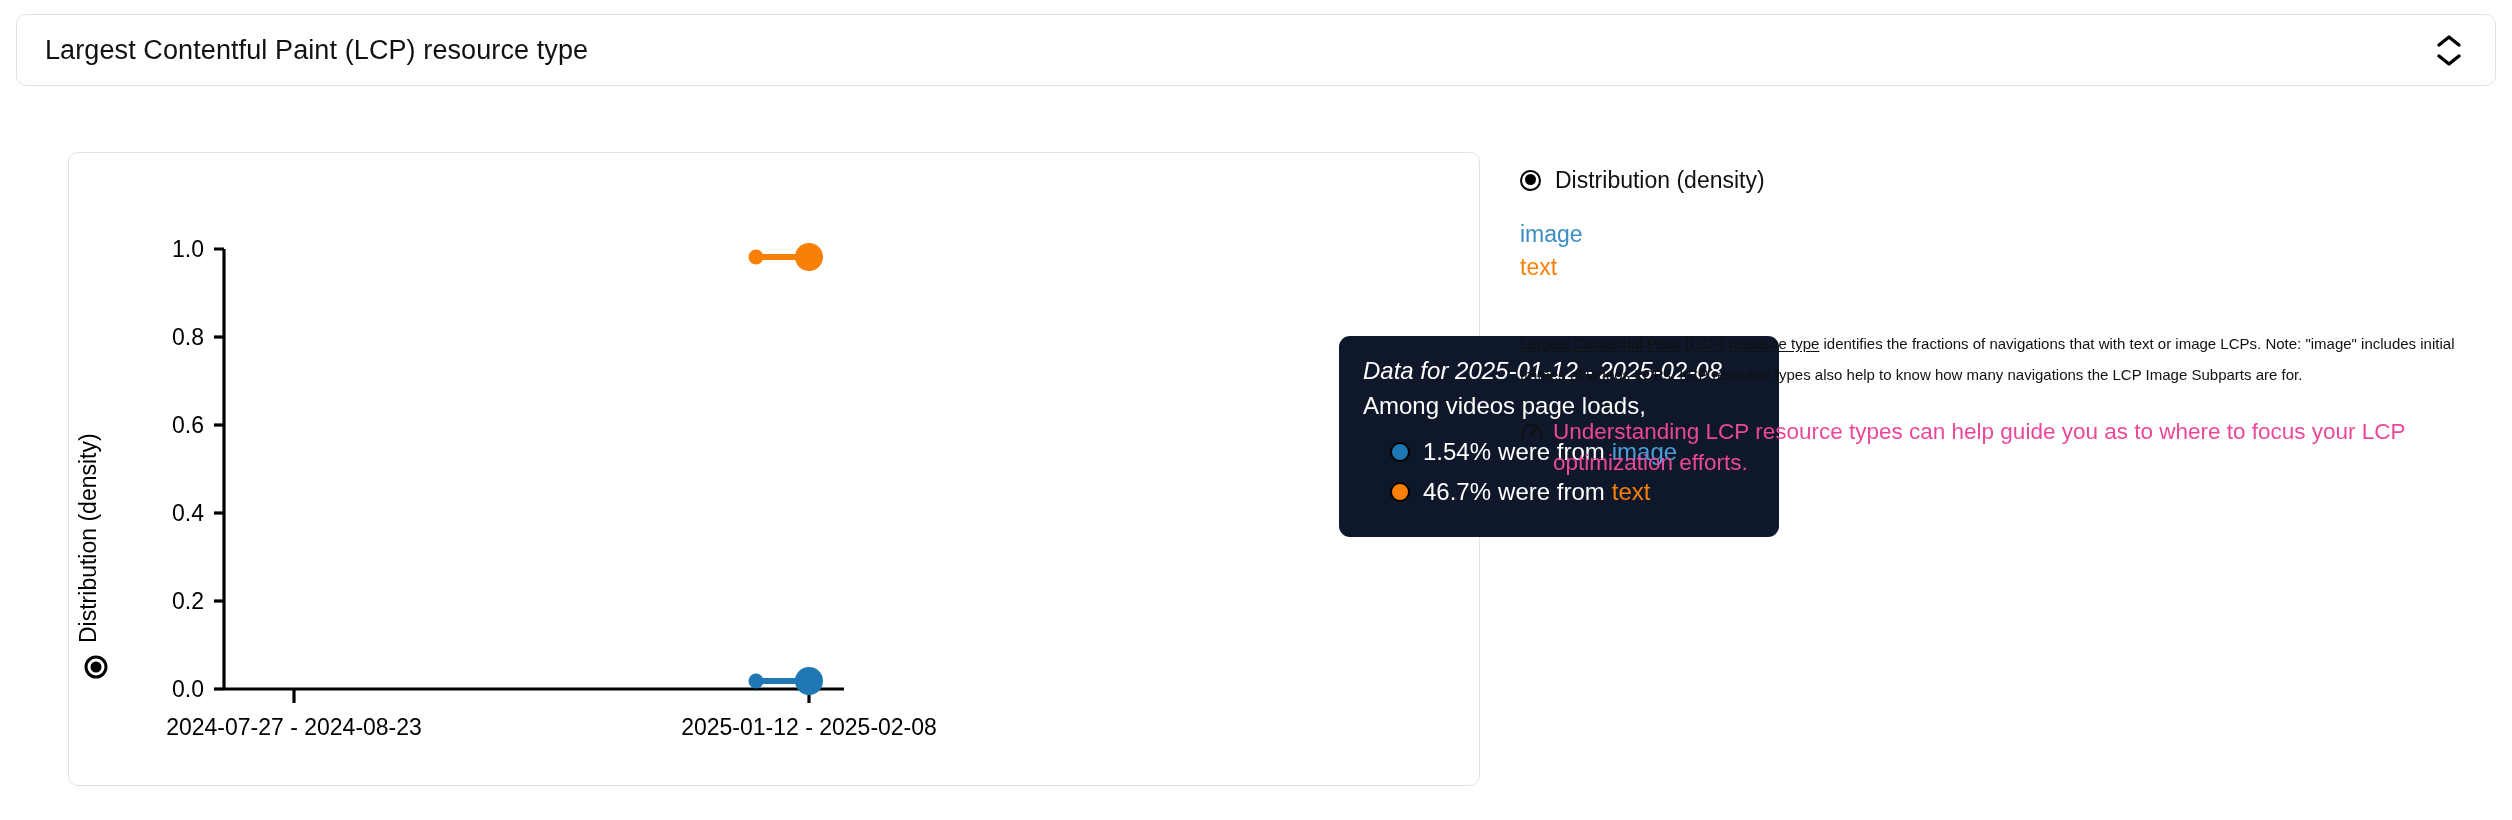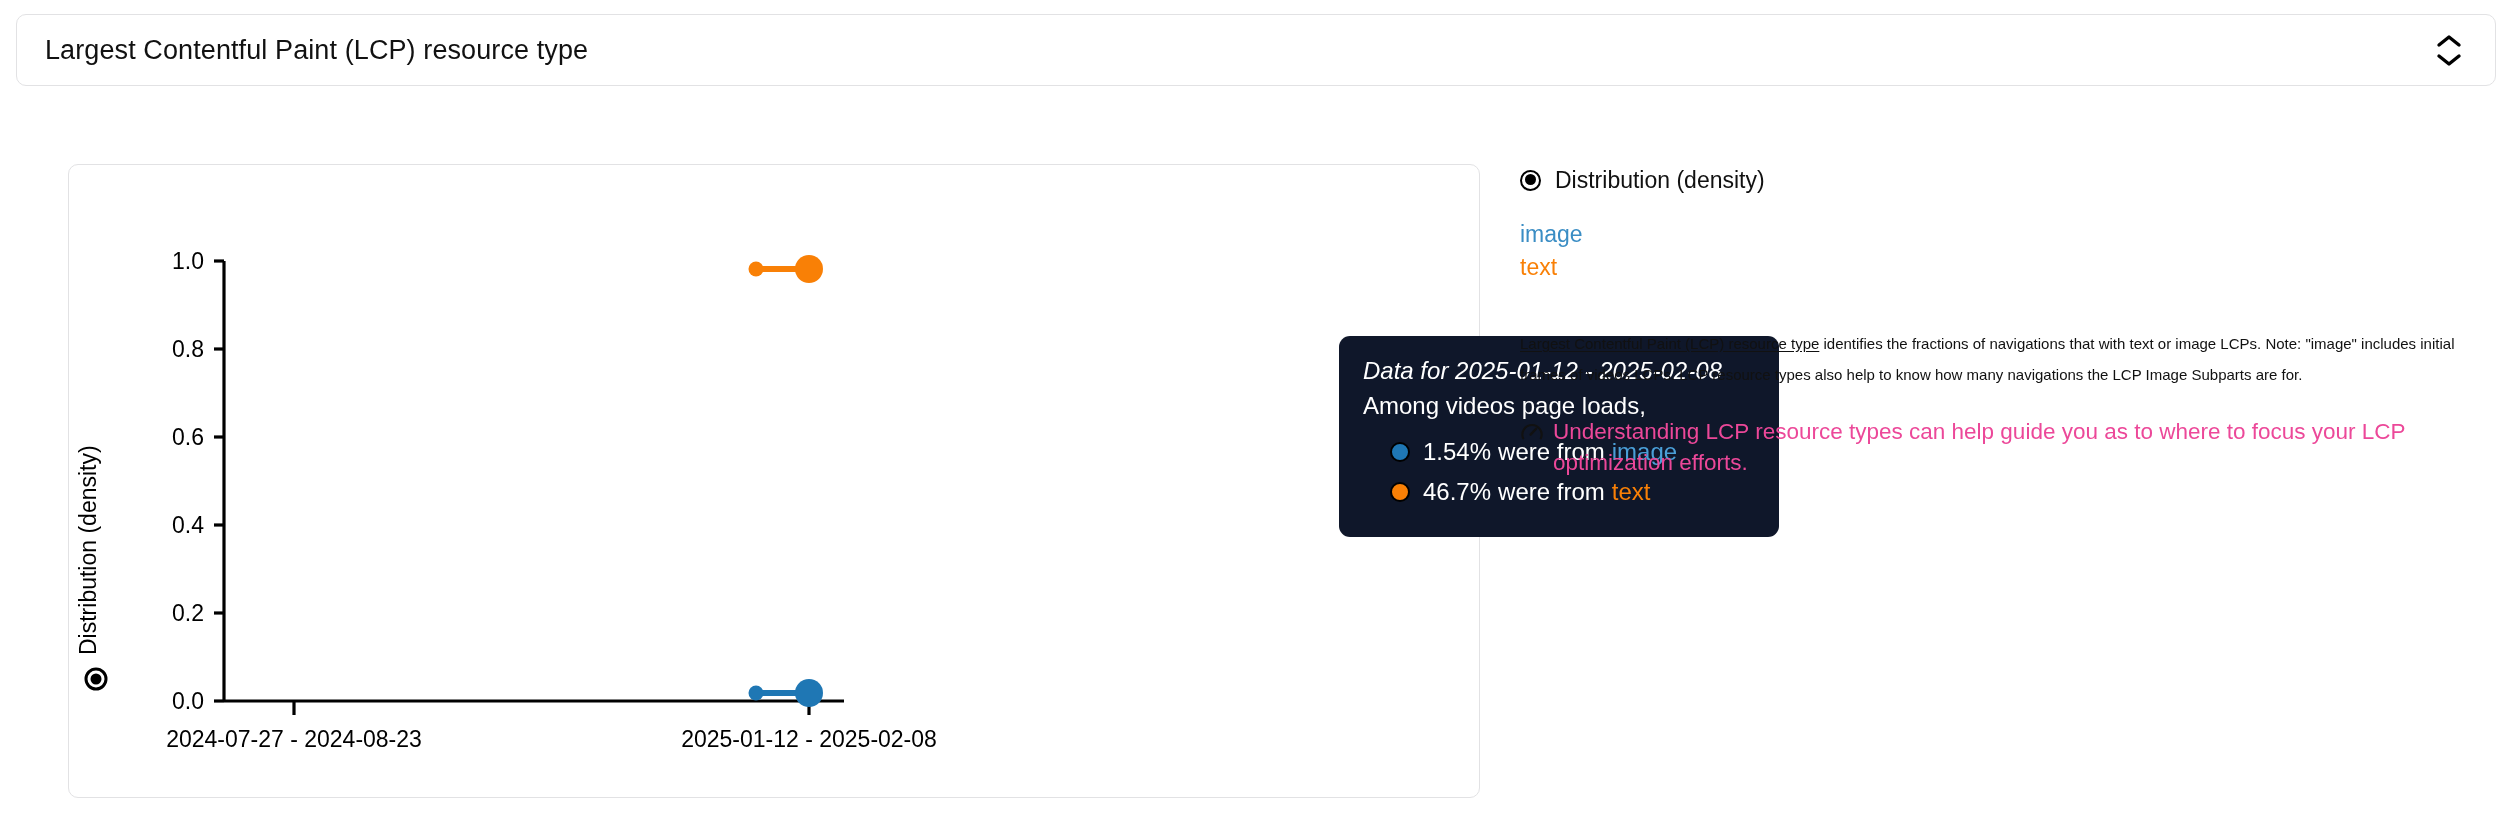--- a/index.html
+++ b/index.html
@@ -42,21 +42,21 @@
     align-items: center; justify-content: center;
     gap: 5px;
     cursor: pointer;
     background: none; border: none; padding: 0;
   }
   .chev { display: block; }
 
   
   .chart-panel {
     position: absolute;
-    left: 68px; top: 164px;
+    left: 68px; top: 152px;
     width: 1412px; height: 634px;
     border: 1.5px solid #e2e2e4;
     border-radius: 10px;
     background: #ffffff;
     overflow: hidden;
   }
   .plot-svg { display: block; }
 
   
   .side-panel {

